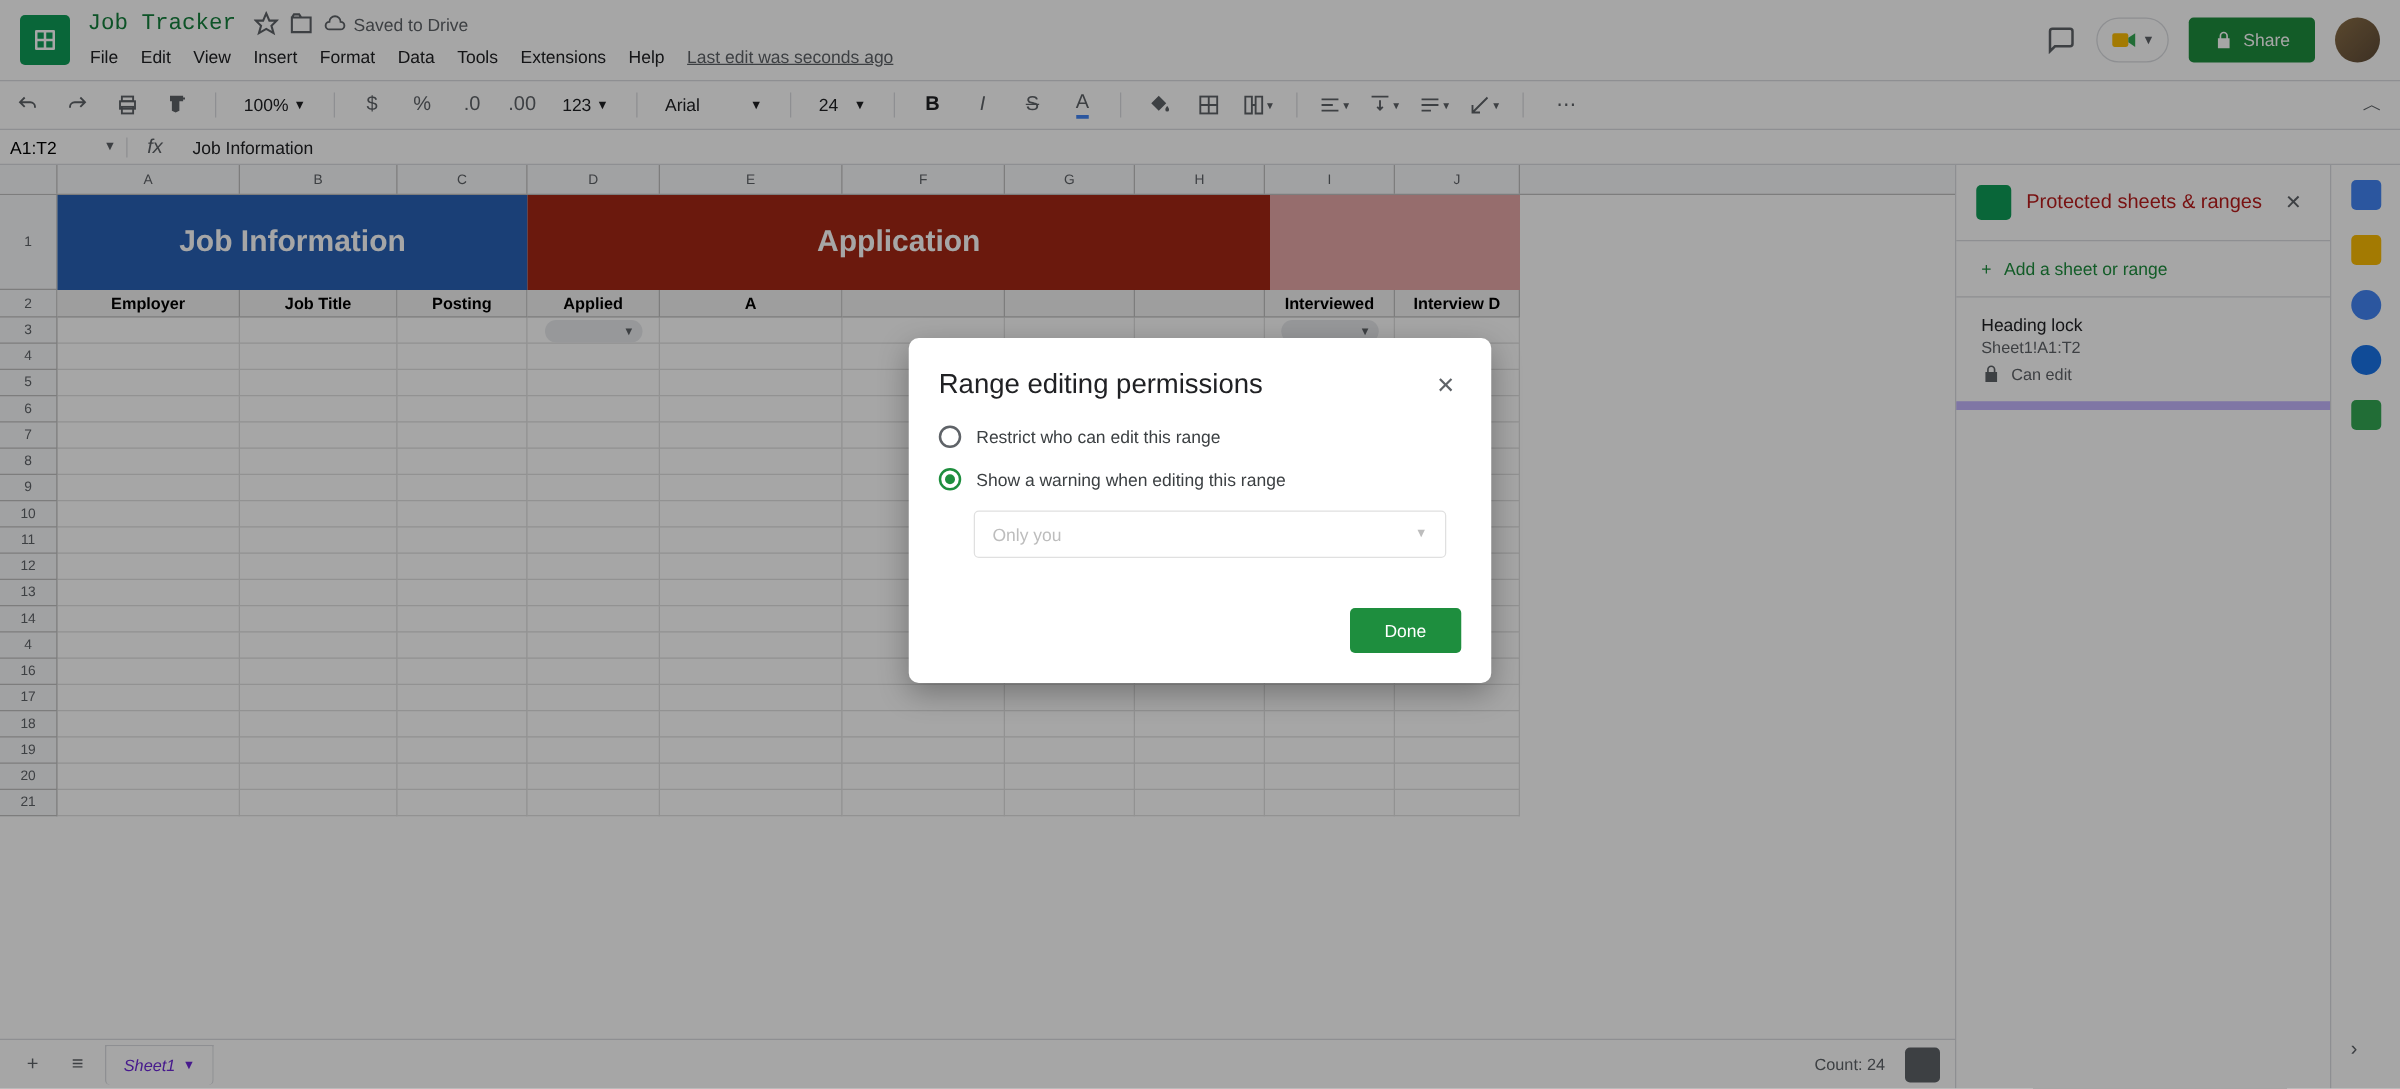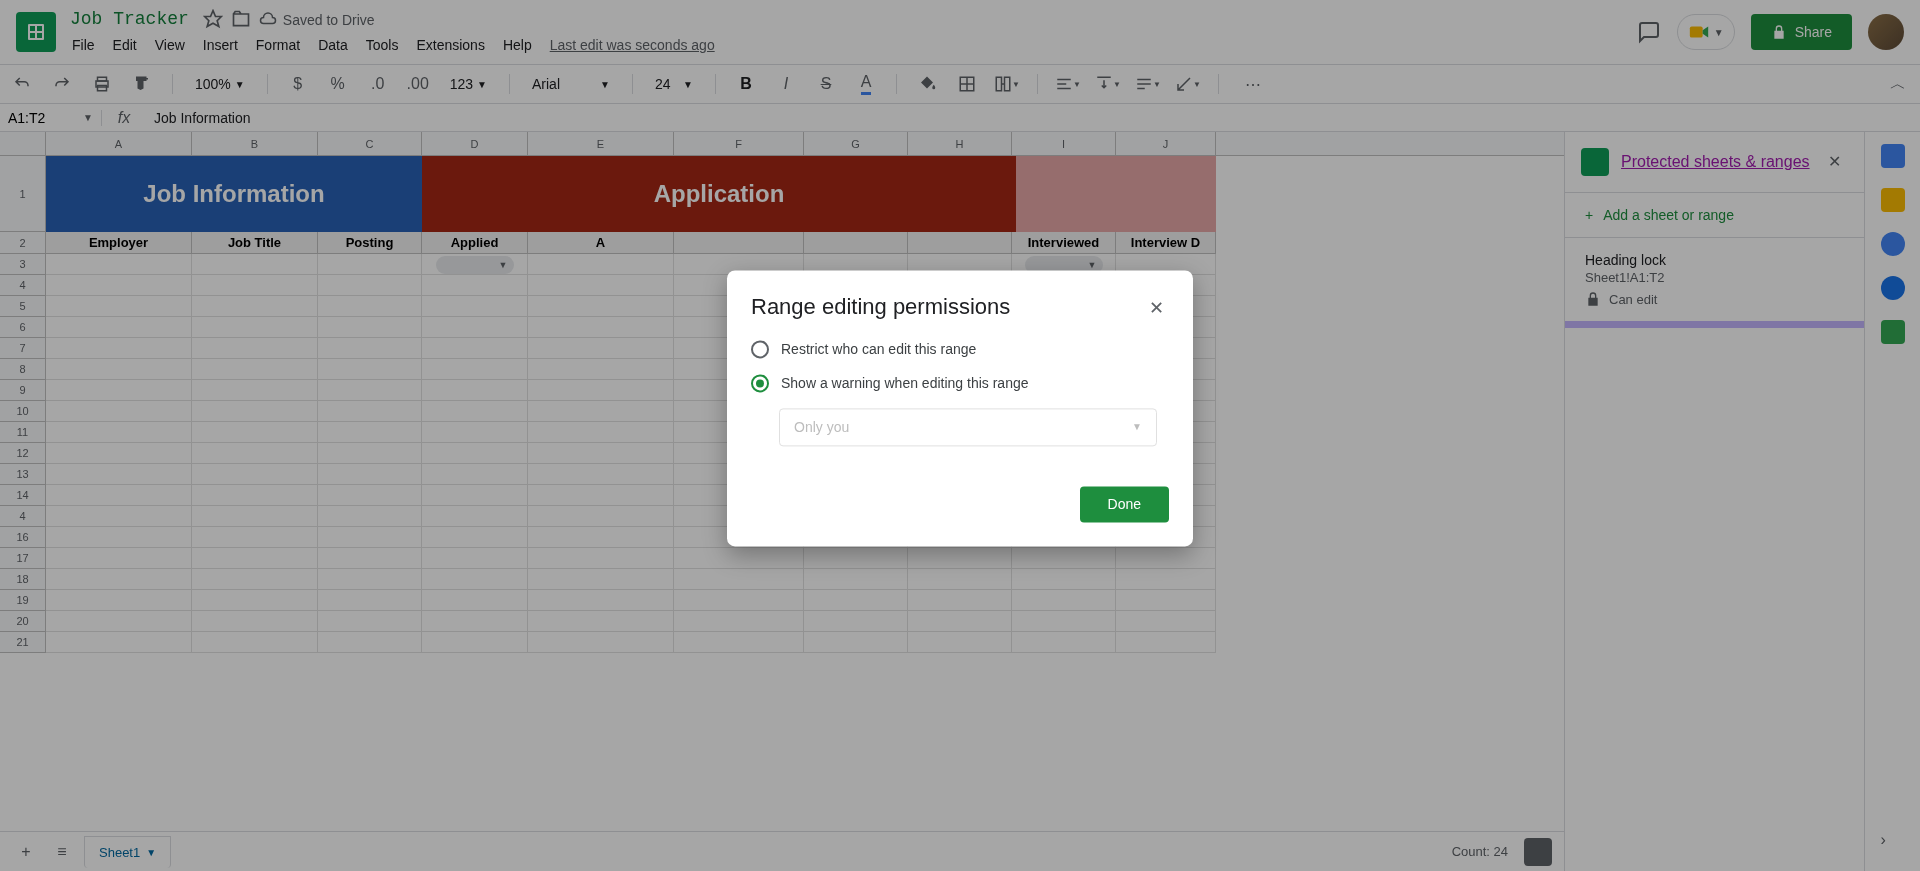--- a/index.html
+++ b/index.html
@@ -69,32 +69,32 @@
 .title-blue { background: #2962b5; width: 376px; }
 .title-red { background: #a52714; flex: 1; min-width: 586px; }
 .title-pink { background: #e6a8a8; width: 200px; }
 .header-cell { height: 22px; background: #f3f3f3; font-weight: bold; font-size: 13px; text-align: center; line-height: 22px; border-right: 1px solid #c0c0c0; border-bottom: 1px solid #c0c0c0; }
 .chip { background: #e8eaed; border-radius: 12px; height: 18px; width: 78px; margin: 2px auto; display: flex; align-items: center; justify-content: flex-end; padding-right: 6px; }
 .chip .tri { font-size: 9px; color: #5f6368; }
 
 
 .sp-header { display: flex; align-items: center; padding: 16px; gap: 12px; border-bottom: 1px solid #dadce0; }
 .sp-logo { width: 28px; height: 28px; background: #0f9d58; border-radius: 4px; }
-.sp-title { flex: 1; font-size: 16px; color: #a21caf; line-height: 1.3; text-decoration: underline; }
+.sp-title { flex: 1; font-size: 16px; color: #b91c1c; line-height: 1.3; }
 .sp-close { width: 20px; height: 20px; color: #5f6368; cursor: pointer; }
 .sp-add { display: flex; align-items: center; gap: 10px; padding: 14px 20px; color: #1e8e3e; font-size: 14px; font-weight: 500; cursor: pointer; border-bottom: 1px solid #dadce0; }
 .sp-range { padding: 14px 20px; border-bottom: 7px solid #c4b5fd; cursor: pointer; }
 .sp-range-name { font-size: 14px; color: #202124; margin-bottom: 2px; }
 .sp-range-ref { font-size: 13px; color: #5f6368; margin-bottom: 6px; }
 .sp-range-perm { display: flex; align-items: center; gap: 8px; font-size: 13px; color: #5f6368; }
 
 
 .bottom-bar { height: 40px; border-top: 1px solid #dadce0; display: flex; align-items: center; padding: 0 12px; gap: 8px; }
 .add-sheet, .all-sheets { width: 28px; height: 28px; color: #5f6368; cursor: pointer; display: flex; align-items: center; justify-content: center; }
-.sheet-tab { background: #fff; border: 1px solid #dadce0; border-bottom: none; border-radius: 0 0 4px 4px; padding: 8px 14px; font-size: 13px; color: #0369a1; display: flex; align-items: center; gap: 6px; cursor: pointer; }
+.sheet-tab { background: #fff; border: 1px solid #dadce0; border-bottom: none; border-radius: 0 0 4px 4px; padding: 8px 14px; font-size: 13px; color: #6d28d9; display: flex; align-items: center; gap: 6px; cursor: pointer; font-style: italic; }
 .bb-right { margin-left: auto; display: flex; align-items: center; gap: 16px; color: #5f6368; font-size: 13px; }
 .explore { width: 28px; height: 28px; background: #5f6368; border-radius: 4px; }
 
 
 .dim { position: absolute; inset: 0; background: rgba(0,0,0,0.35); z-index: 50; }
 
 
 .modal { position: absolute; left: 50%; top: 50%; transform: translate(-50%, -60%); width: 466px; background: #fff; border-radius: 8px; box-shadow: 0 8px 24px rgba(0,0,0,0.3); z-index: 100; padding: 24px; }
 .modal-header { display: flex; align-items: center; justify-content: space-between; margin-bottom: 20px; }
 .modal-title { font-size: 22px; color: #202124; }

